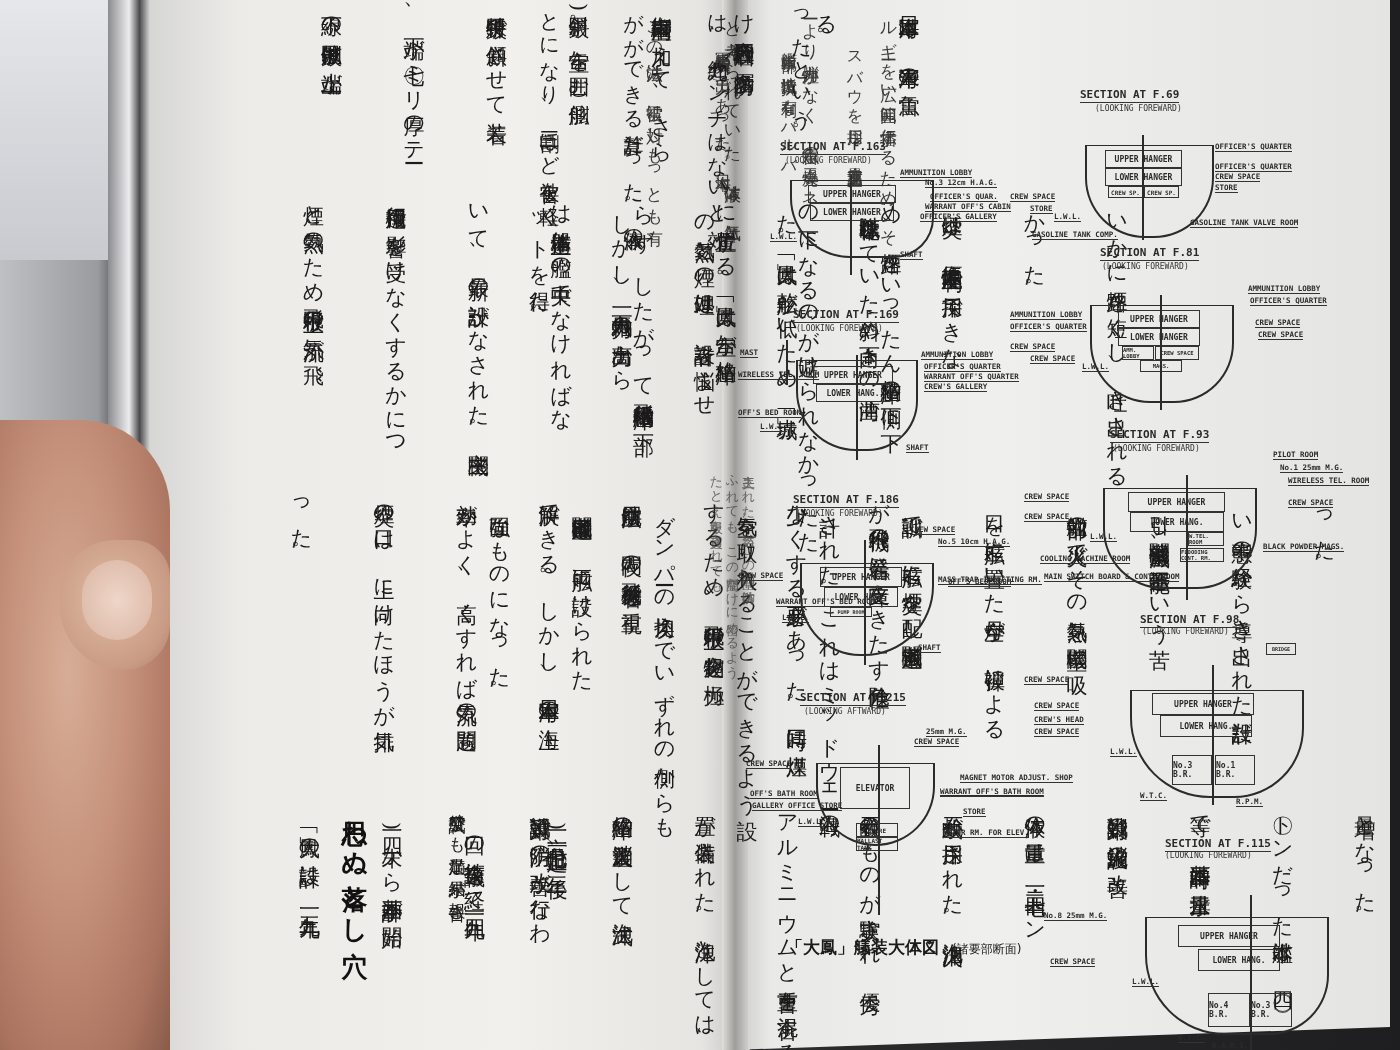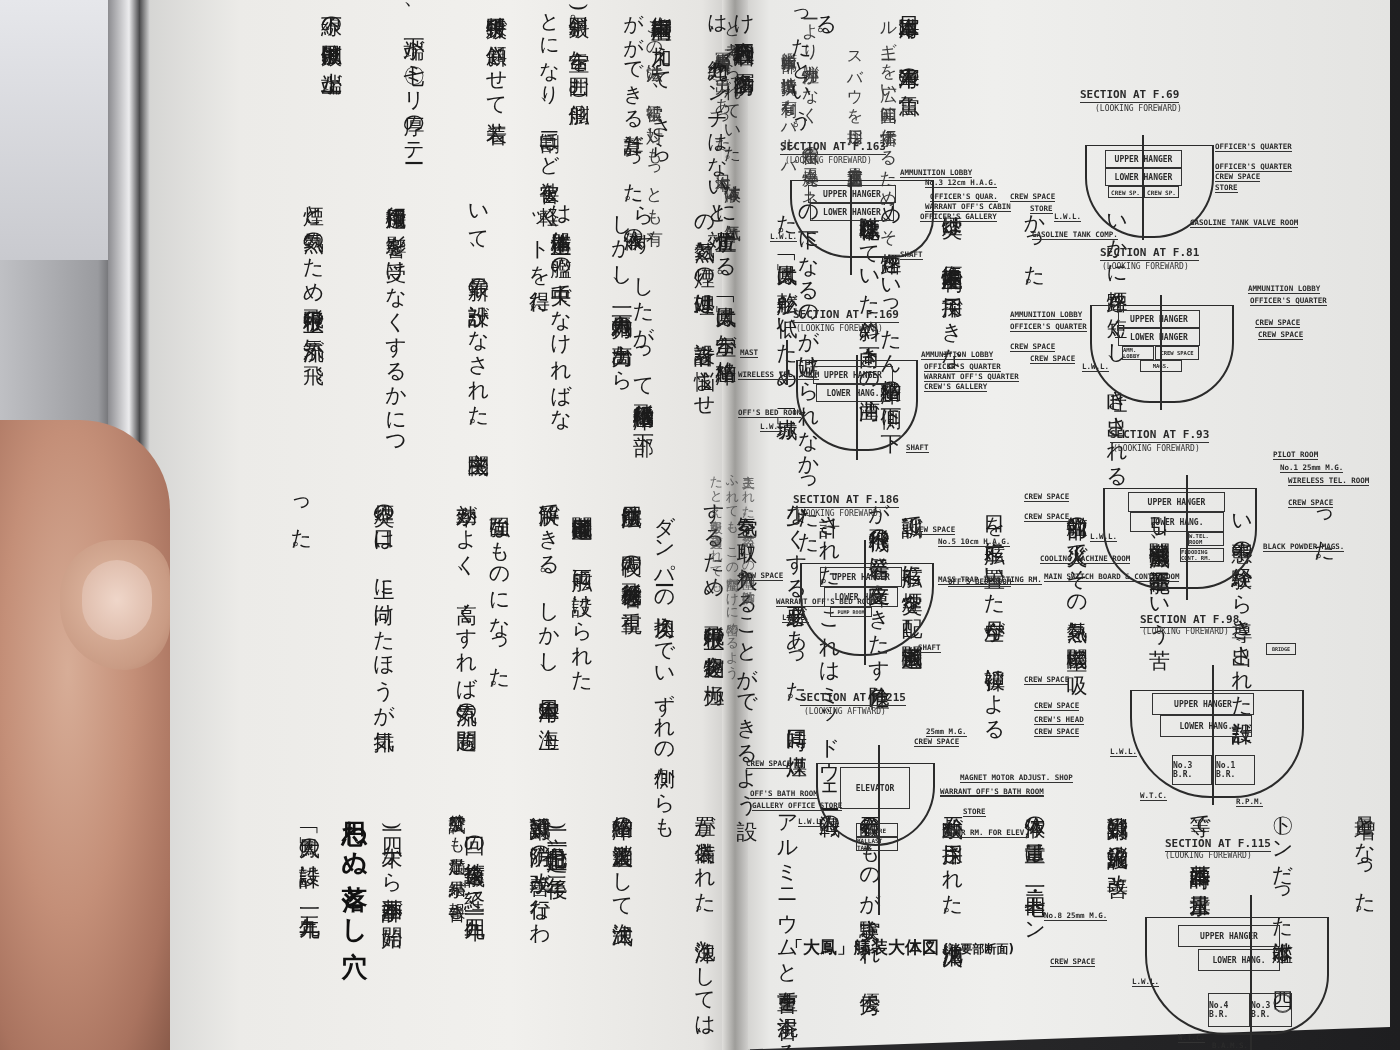--- a/index.html
+++ b/index.html
@@ -22,21 +22,21 @@
 
   
   .diagram{position:absolute;}
   .sec-title{position:absolute;font-family:"DejaVu Sans Mono",monospace;font-size:11px;font-weight:bold;color:#2a2a2a;white-space:nowrap;border-bottom:1.5px solid #333;padding-bottom:1px;}
   .sec-sub{position:absolute;font-family:"DejaVu Sans Mono",monospace;font-size:8px;color:#333;white-space:nowrap;}
   .label{position:absolute;font-family:"DejaVu Sans Mono",monospace;font-size:7.5px;font-weight:bold;color:#2b2b2b;white-space:nowrap;border-bottom:1px solid #333;}
   .hull{position:absolute;border:2px solid #2b2b2b;border-top:1.5px solid #2b2b2b;background:transparent;}
   .room{position:absolute;border:1px solid #333;font-family:"DejaVu Sans Mono",monospace;font-size:8px;font-weight:bold;color:#2b2b2b;display:flex;align-items:center;justify-content:center;}
   .cline{position:absolute;width:1.5px;background:#2b2b2b;}
   .caption{position:absolute;left:786px;top:936px;font-family:"DejaVu Sans",sans-serif;font-weight:bold;font-size:17px;color:#1a1a1a;white-space:nowrap;}
-  .caption-sub{font-weight:bold;font-size:12px;margin-left:4px;}
+  .caption-sub{font-weight:normal;font-size:12px;margin-left:13px;}
 </style>
 </head>
 <body>
 
 <div class="bg-dark"></div>
 <div class="bg-light-left"></div>
 <div class="book-shadow"></div>
 
 <div class="left-page"></div>
 <div class="right-page"></div>

